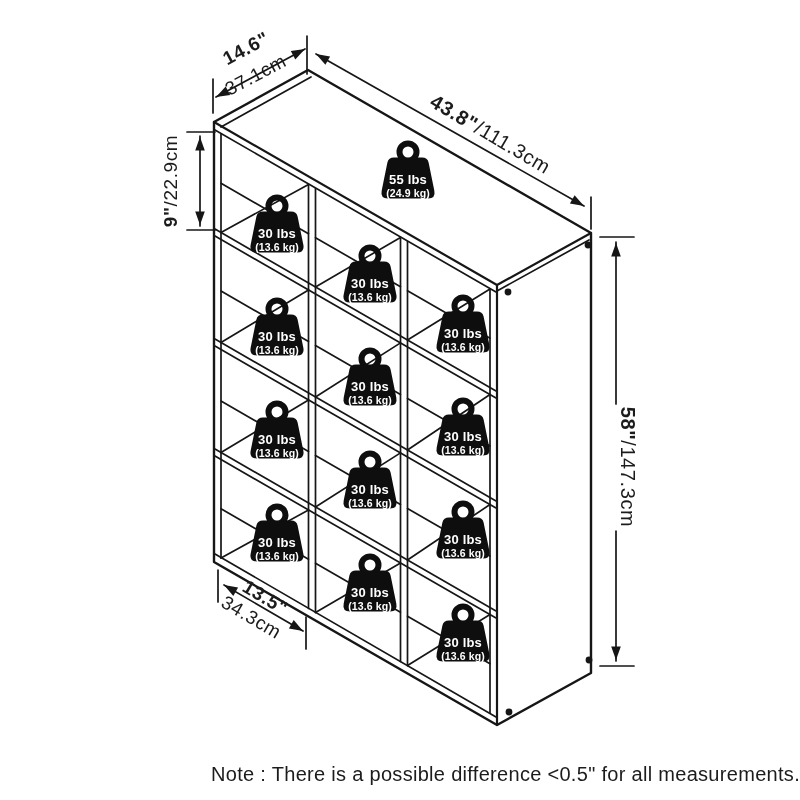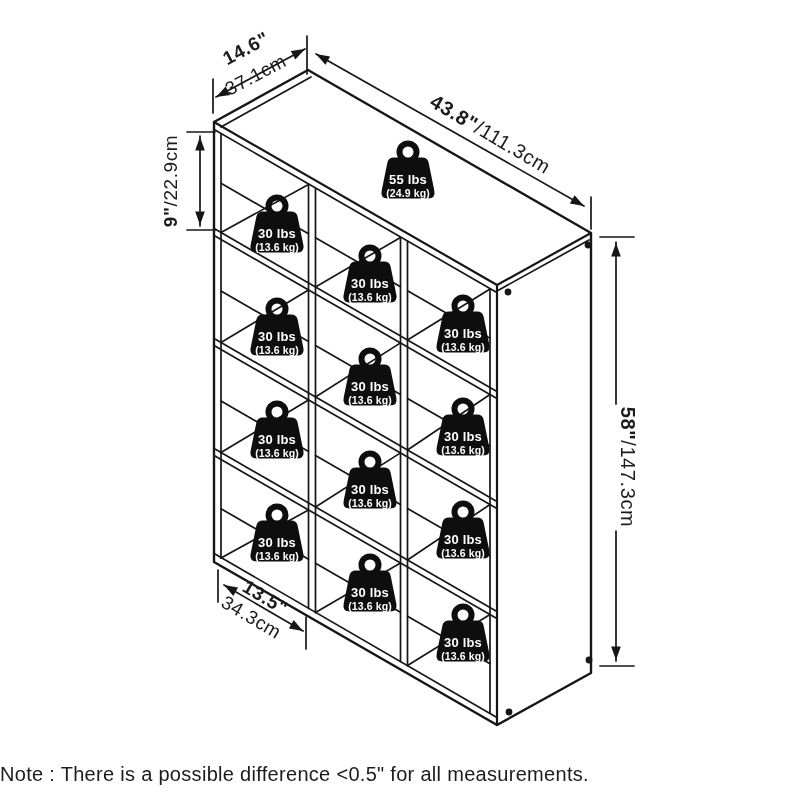--- a/index.html
+++ b/index.html
@@ -11,21 +11,21 @@
     font-family:"Liberation Sans", sans-serif; overflow:hidden;
   }
   svg text{ font-family:"Liberation Sans", sans-serif; fill:var(--text); }
   .dim-label{ font-size:19px; letter-spacing:0.6px; }
   .dim-label-lg{ font-size:20px; letter-spacing:0.6px; }
   .b{ font-weight:bold; }
   .icon-lbs{ font-size:13px; font-weight:bold; fill:#ffffff; letter-spacing:0.2px; }
   .icon-kg{ font-size:10.5px; font-weight:bold; fill:#ffffff; letter-spacing:0.1px; }
   .note{
     position:absolute; left:0; top:763px; width:100%;
-    text-align:left; font-size:20px; color:var(--text); letter-spacing:0.3px;
+    text-align:right; font-size:20px; color:var(--text); letter-spacing:0.3px;
   }
 </style>
 </head>
 <body>
 
 <div class="canvas">
   <svg width="800" height="800" viewBox="0 0 800 800">
 
     <g stroke="var(--line)" fill="none" stroke-linejoin="round" stroke-linecap="round">
 

